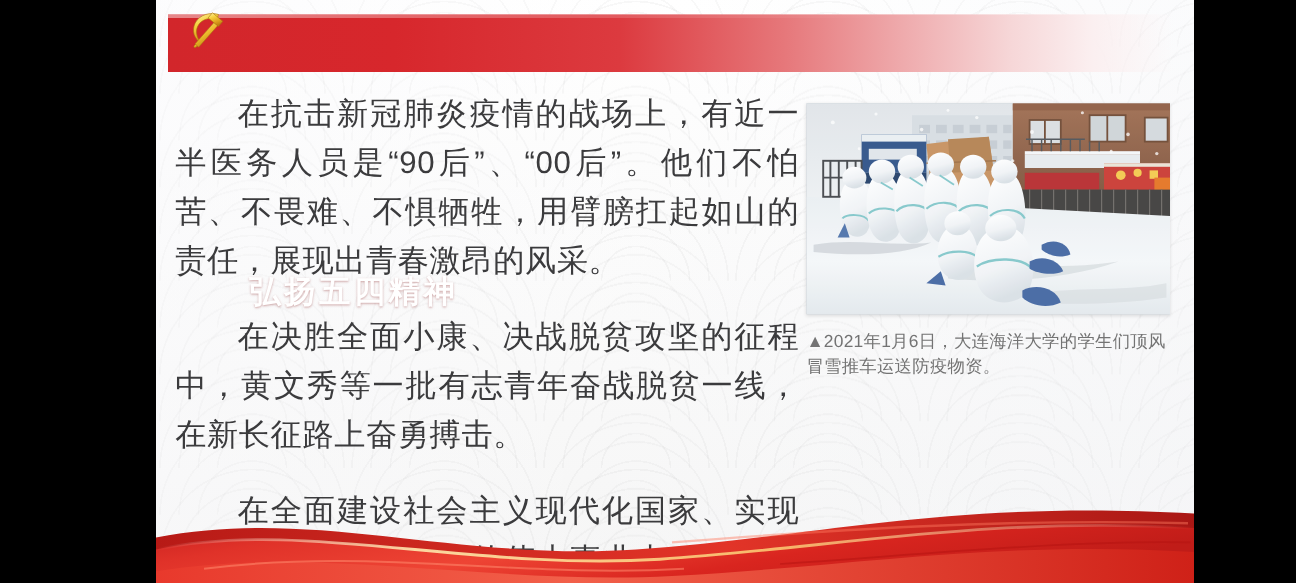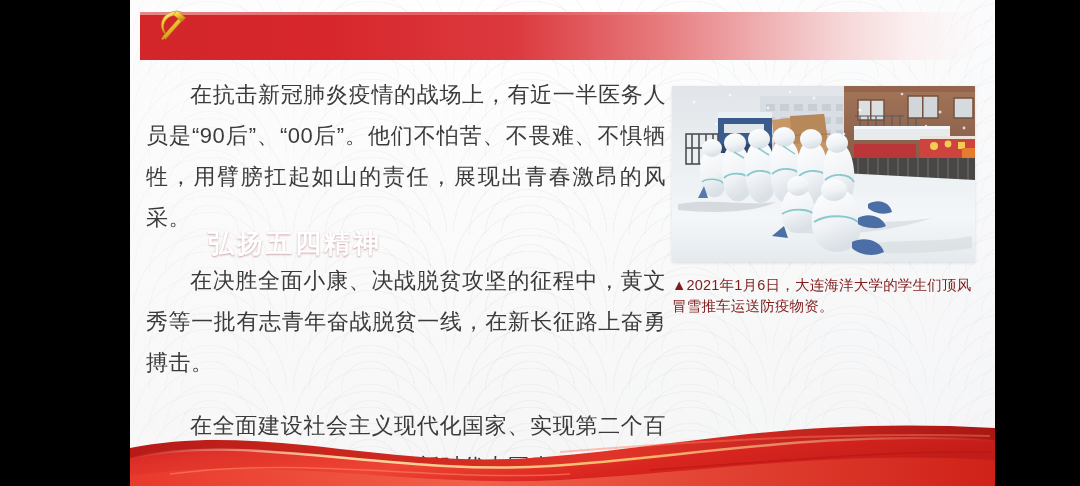--- a/index.html
+++ b/index.html
@@ -86,21 +86,21 @@
   }
 
   
   #text-column {
     position: absolute;
     left: 16px; top: 74px;
     width: 520px;
     z-index: 8;
   }
   .para {
-    font-size: 22px;
+    font-size: 26px;
     line-height: 41px;
     color: #3b3b3d;
     text-indent: 2em;
     letter-spacing: .5px;
     text-align: justify;
     margin-bottom: 22px;
     font-family: "Liberation Sans", "DejaVu Sans", sans-serif;
   }
 
   
@@ -116,21 +116,21 @@
     overflow: hidden;
     background: #cfd6dd;
     box-shadow: 0 1px 3px rgba(0,0,0,.12);
   }
   #photo svg { display: block; width: 100%; height: 100%; }
 
   #photo-caption {
     margin-top: 13px;
     font-size: 14.5px;
     line-height: 21px;
-    color: #7f1d1d;
+    color: #737373;
     letter-spacing: .2px;
   }
 
   
   #ribbon {
     position: absolute;
     left: 0; bottom: 0;
     width: 865px; height: 72px;
     z-index: 9;
   }

